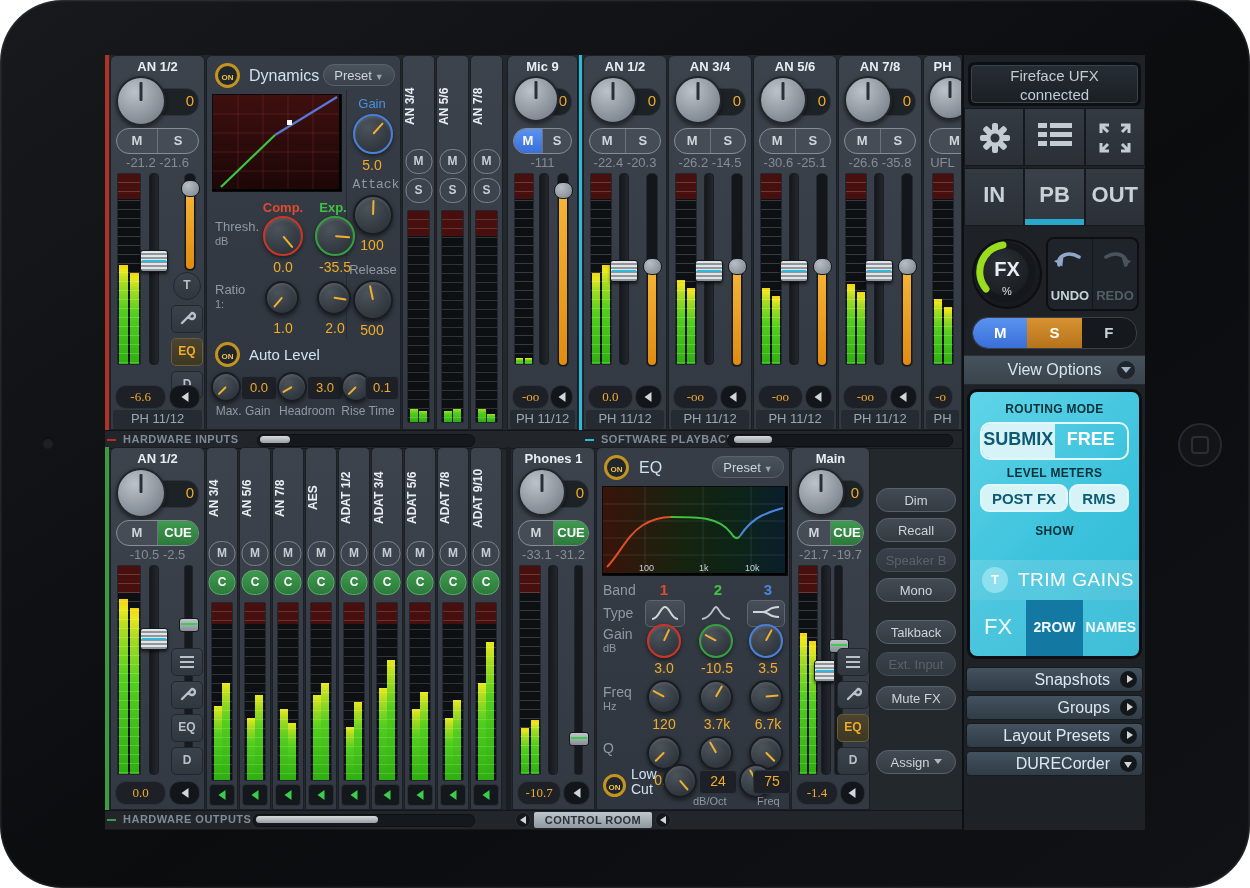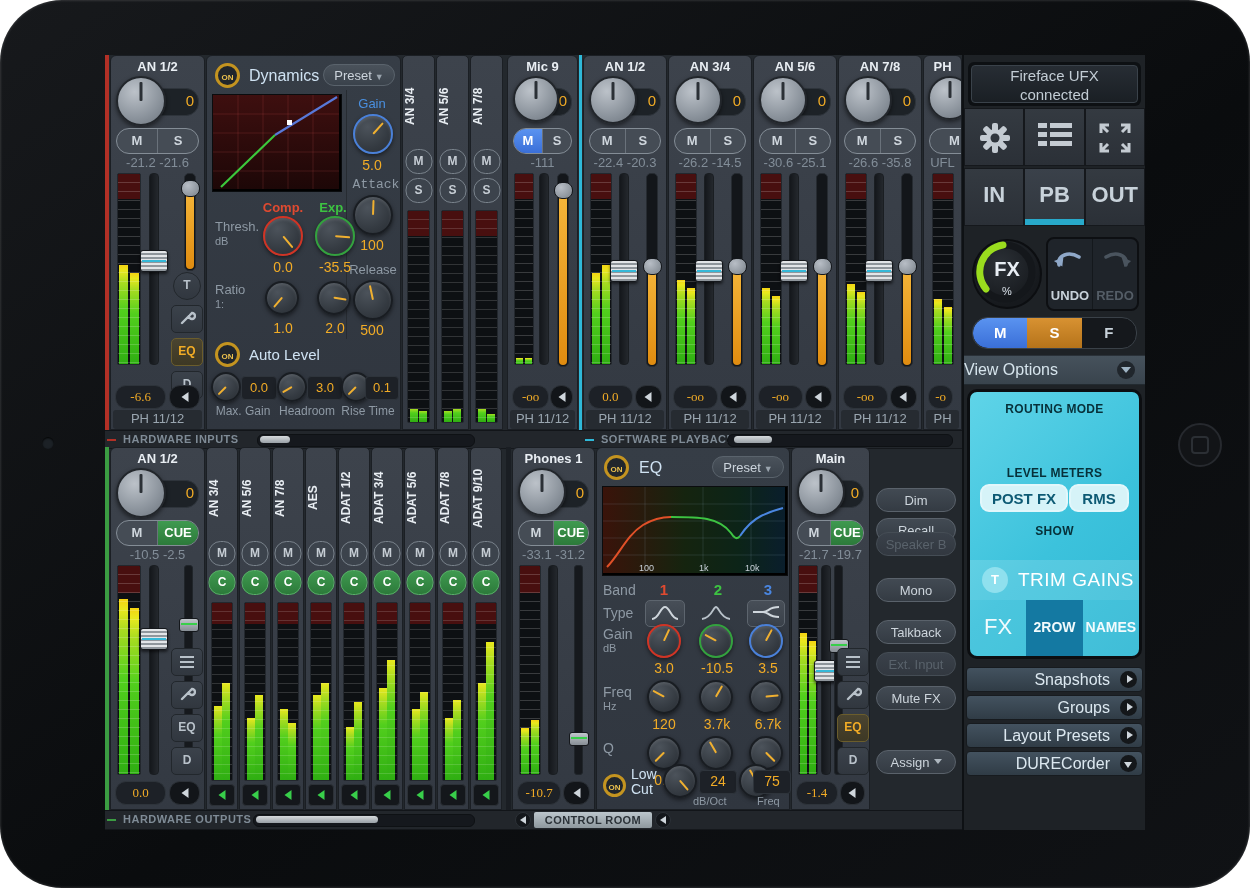--- a/index.html
+++ b/index.html
@@ -127,21 +127,21 @@
   .fxknob .pct{position:absolute;left:0;right:0;top:44px;text-align:center;color:#d8e0e8;font-size:11px;}
   .unredo{position:absolute;left:82px;top:182px;right:6px;height:70px;background:#1f242a;border:2px solid #0d0f12;border-radius:8px;display:flex;}
   .unredo .half{flex:1;position:relative;text-align:center;}
   .unredo .half:first-child{border-right:1px solid #14181c;}
   .unredo .lbl{position:absolute;bottom:6px;left:0;right:0;font-size:13px;font-weight:bold;color:#c8d2da;}
   .unredo .half.off .lbl{color:#545d66;}
   .msfbar{position:absolute;left:8px;right:8px;top:262px;height:30px;border-radius:15px;background:#15181c;border:1px solid #3a4148;display:flex;overflow:hidden;}
   .msfbar span{flex:1;text-align:center;line-height:29px;font-size:15px;font-weight:bold;color:#c8d2da;}
   .msfbar .seg-blue{background:linear-gradient(#5a93f0,#3a6fd8);color:#fff;border-radius:15px 0 0 15px;}
   .msfbar .seg-orange{background:linear-gradient(#d89232,#b5731a);color:#fff;}
-  .viewopt{position:absolute;left:0;right:0;top:300px;height:28px;background:linear-gradient(#46525c,#39444d);border-top:1px solid #2a3138;border-bottom:1px solid #222a30;line-height:27px;color:#d6e4ec;font-size:16px;}
+  .viewopt{position:absolute;left:0;right:0;top:300px;height:28px;background:linear-gradient(#46525c,#39444d);border-top:1px solid #2a3138;border-bottom:1px solid #222a30;text-align:center;line-height:27px;color:#d6e4ec;font-size:16px;}
   .viewopt .chev{position:absolute;right:10px;top:5px;width:18px;height:18px;border-radius:50%;background:#20262c;}
   .viewopt .chev i{position:absolute;left:4px;top:6px;width:0;height:0;border:5px solid transparent;border-top:6px solid #9fb4c4;}
   .cyanpanel{position:absolute;left:3px;right:3px;top:334px;height:270px;border-radius:10px;background:linear-gradient(135deg,#5fd4e8,#3cc2dc 55%,#2fb8d4);border:3px solid #0c0e11;box-sizing:border-box;overflow:hidden;}
   .cphead{position:absolute;left:0;right:0;text-align:center;font-size:12px;font-weight:bold;color:#073039;letter-spacing:.3px;}
   .subfree{position:absolute;left:10px;right:10px;top:30px;height:34px;border:2px solid #e2f7fb;border-radius:10px;display:flex;overflow:hidden;}
   .subfree span{flex:1;text-align:center;line-height:30px;font-size:18px;font-weight:bold;color:#fff;}
   .subfree .sel{background:#d6f3f8;color:#0d5a74;}
   .pillbtn{position:absolute;height:28px;border:2px solid #e2f7fb;border-radius:9px;background:#d6f3f8;color:#0d5a74;font-size:15px;font-weight:bold;text-align:center;box-sizing:border-box;}
   .trimrow{position:absolute;left:0;right:0;top:168px;height:40px;background:rgba(255,255,255,.14);}
   .trimrow .tc{position:absolute;left:12px;top:7px;width:26px;height:26px;border-radius:50%;background:#8fe0ee;color:#fff;font-size:13px;font-weight:bold;text-align:center;line-height:26px;}
@@ -936,21 +936,21 @@
             </div>
       </div>
     </div>
 
     <div class="crcol">
 
         <div class="crbtn" style="position: absolute; left: 5px; top: 41px;"><span>Dim</span></div>
 
         <div class="crbtn" style="position: absolute; left: 5px; top: 71px;"><span>Recall</span></div>
 
-        <div class="crbtn dim" style="position: absolute; left: 5px; top: 85px;"><span>Speaker B</span></div>
+        <div class="crbtn dim" style="position: absolute; left: 5px; top: 101px;"><span>Speaker B</span></div>
 
         <div class="crbtn" style="position: absolute; left: 5px; top: 131px;"><span>Mono</span></div>
 
         <div class="crbtn" style="position: absolute; left: 5px; top: 173px;"><span>Talkback</span></div>
 
         <div class="crbtn dim" style="position: absolute; left: 5px; top: 205px;"><span>Ext. Input</span></div>
 
         <div class="crbtn" style="position: absolute; left: 5px; top: 239px;"><span>Mute FX</span></div>
 
         <div class="crbtn caret" style="position: absolute; left: 5px; top: 303px;"><span>Assign</span><i class="cr-caret"></i></div>
@@ -1063,20 +1063,24 @@
 
   <div class="viewopt">
     <span>View Options</span>
     <span class="chev">
           <i></i>
         </span>
   </div>
 
   <div class="cyanpanel">
     <div class="cphead" style="top:10px;">ROUTING MODE</div>
+    <div class="subfree">
+      <span class="sel">SUBMIX</span>
+      <span>FREE</span>
+    </div>
     <div class="cphead" style="top:74px;">LEVEL METERS</div>
     <div class="pillbtn" style="left:10px;top:92px;width:88px;line-height:25px;">POST FX</div>
     <div class="pillbtn" style="right:10px;top:92px;width:60px;line-height:25px;">RMS</div>
     <div class="cphead" style="top:132px;">SHOW</div>
     <div class="trimrow">
       <div class="tc">T</div>
       <div class="tg">TRIM GAINS</div>
     </div>
     <div class="fxrow">
       <span class="fxl">FX</span>

